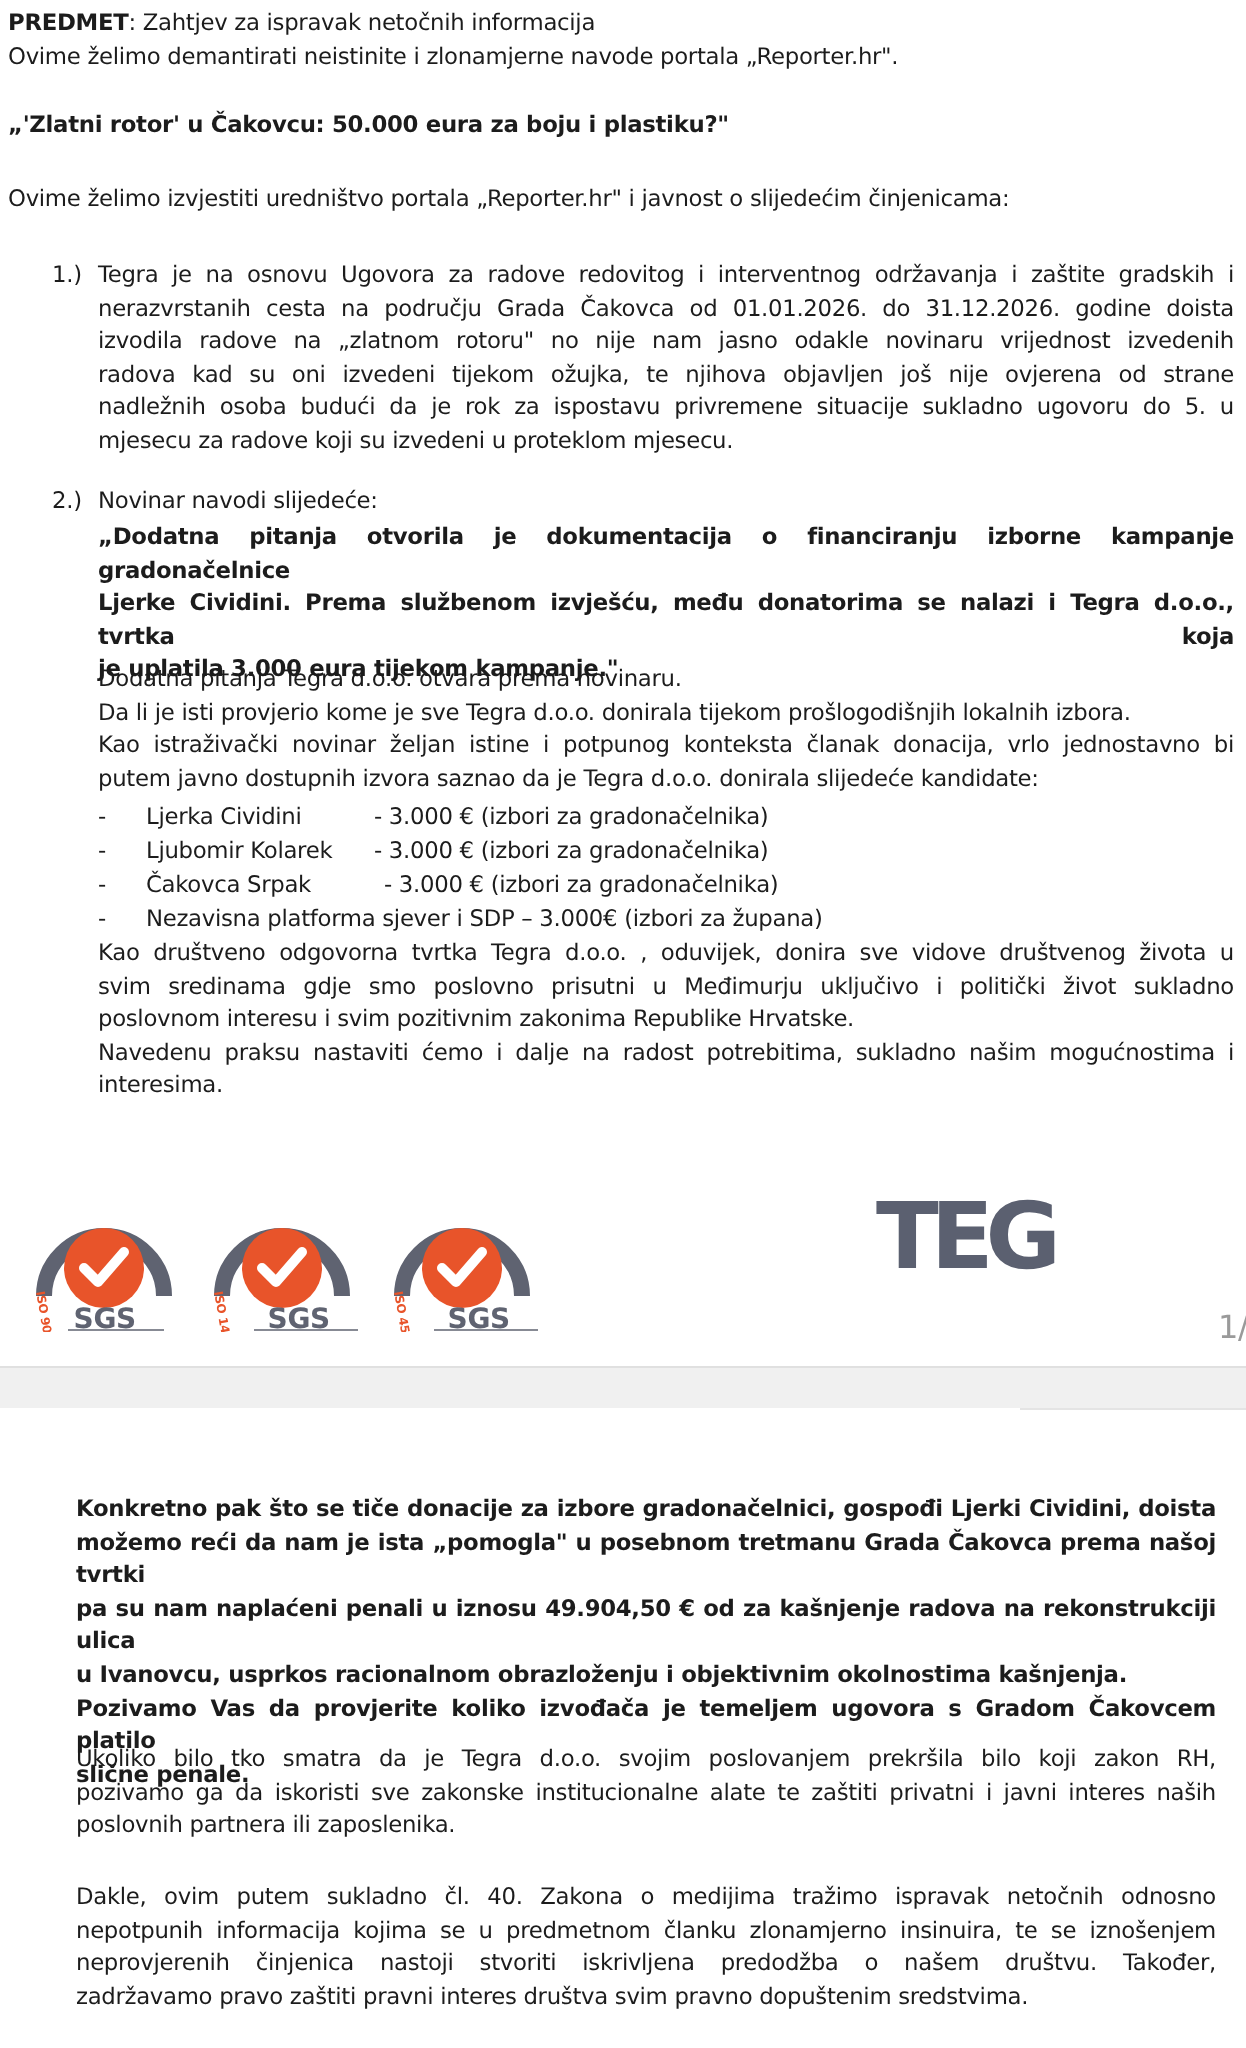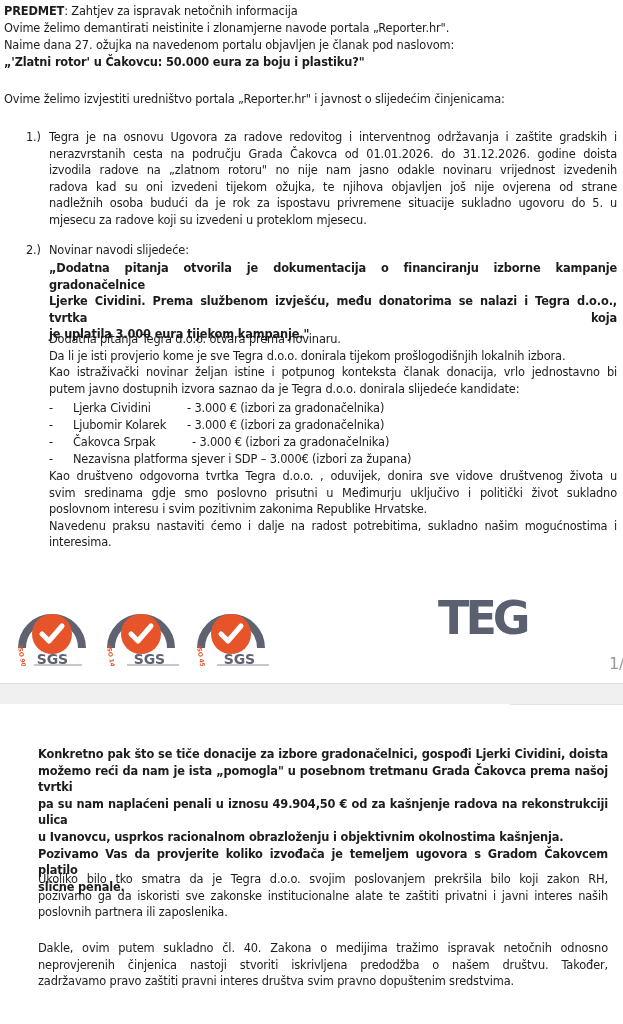--- a/index.html
+++ b/index.html
@@ -28,21 +28,20 @@
 </style>
 </head>
 <body>
 
 <div class="page p1 txt">
 
   <div class="line" style="left:4px; top:3px;">
     <span class="b">PREDMET</span><span>: Zahtjev za ispravak netočnih informacija</span>
   </div>
   <div class="line" style="left:4px; top:20px;">Ovime želimo demantirati neistinite i zlonamjerne navode portala „Reporter.hr".</div>
-  <div class="line" style="left:4px; top:37px;">Naime dana 27. ožujka na navedenom portalu objavljen je članak pod naslovom:</div>
   <div class="line b" style="left:4px; top:54px;">„'Zlatni rotor' u Čakovcu: 50.000 eura za boju i plastiku?"</div>
 
   <div class="line" style="left:4px; top:91px;">Ovime želimo izvjestiti uredništvo portala „Reporter.hr" i javnost o slijedećim činjenicama:</div>
 
   <div class="num" style="left:26px; top:129px;">1.)</div>
   <div class="block" style="left:49px; top:129px; width:568px;">
     <span class="jl">Tegra je na osnovu Ugovora za radove redovitog i interventnog održavanja i zaštite gradskih i</span>
     <span class="jl">nerazvrstanih cesta na području Grada Čakovca od 01.01.2026. do 31.12.2026. godine doista</span>
     <span class="jl">izvodila radove na „zlatnom rotoru" no nije nam jasno odakle novinaru vrijednost izvedenih</span>
     <span class="jl">radova kad su oni izvedeni tijekom ožujka, te njihova objavljen još nije ovjerena od strane</span>
@@ -143,16 +142,17 @@
   </div>
 
   <div class="block" style="left:38px; top:167px; width:570px;">
     <span class="jl">Ukoliko bilo tko smatra da je Tegra d.o.o. svojim poslovanjem prekršila bilo koji zakon RH,</span>
     <span class="jl">pozivamo ga da iskoristi sve zakonske institucionalne alate te zaštiti privatni i javni interes naših</span>
     <span class="nl">poslovnih partnera ili zaposlenika.</span>
   </div>
 
   <div class="block" style="left:38px; top:236px; width:570px;">
     <span class="jl">Dakle, ovim putem sukladno čl. 40. Zakona o medijima tražimo ispravak netočnih odnosno</span>
+    <span class="jl">nepotpunih informacija kojima se u predmetnom članku zlonamjerno insinuira, te se iznošenjem</span>
     <span class="jl">neprovjerenih činjenica nastoji stvoriti iskrivljena predodžba o našem društvu. Također,</span>
     <span class="nl">zadržavamo pravo zaštiti pravni interes društva svim pravno dopuštenim sredstvima.</span>
   </div>
 </div>
 
 </body></html>

